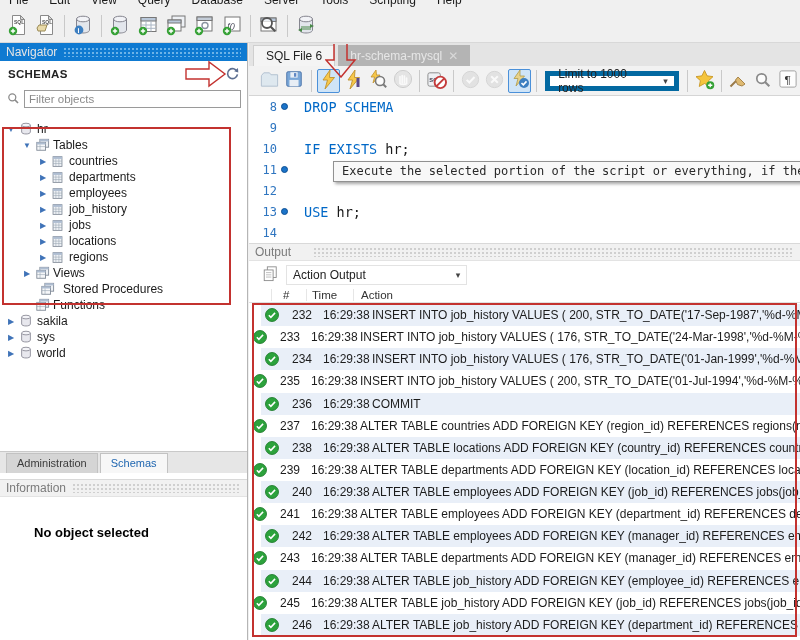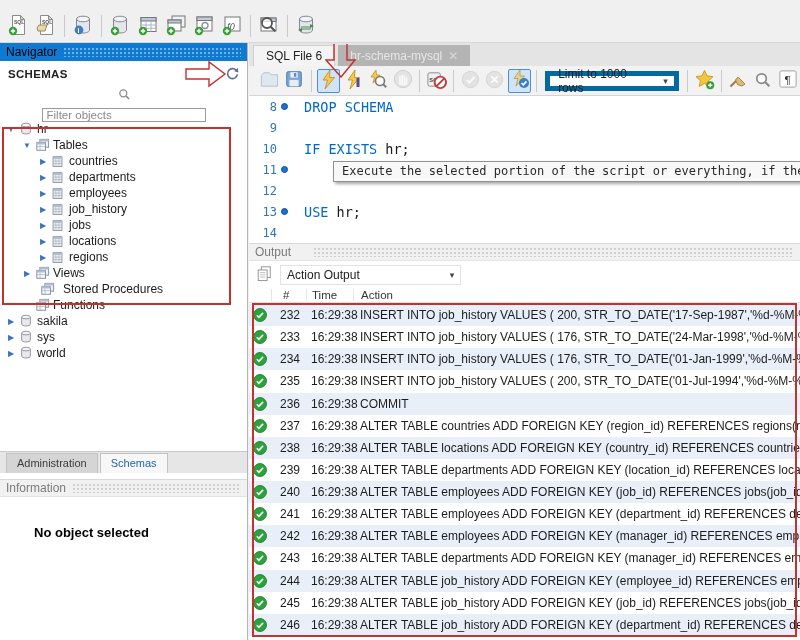--- a/index.html
+++ b/index.html
@@ -12,26 +12,26 @@
   #menubar .row { display:flex; gap:21px; padding-left:9px; margin-top:-9px; }
   .menu-item { font-size:12px; color:#1a1a1a; line-height:18px; white-space:nowrap; }
 
   
   #main-toolbar { position:absolute; left:0; top:10px; width:800px; height:33px; background:#f0f0f0; border-bottom:1px solid #d8d8d8; display:flex; align-items:center; padding-left:4px; }
   .tb-btn { width:28px; height:28px; display:flex; align-items:center; justify-content:center; border:0; background:transparent; cursor:pointer; }
   .tb-sep { width:1px; height:22px; background:#c9c9c9; margin:0 4px; }
 
   
   #left-panel { position:absolute; left:0; top:43px; width:248px; height:597px; background:#fff; border-right:1px solid #b5b5b5; }
-  .panel-title { height:18px; background:#0f7ad1; color:#000000; display:flex; align-items:center; padding:0 6px; }
+  .panel-title { height:18px; background:#0f7ad1; color:#e5e5e5; display:flex; align-items:center; padding:0 6px; }
   .panel-title .dots { flex:1; height:10px; margin-left:6px; background-image:radial-gradient(#6db3e8 0.8px, transparent 0.9px); background-size:4px 4px; }
   #schemas-row { height:26px; display:flex; align-items:center; padding:0 8px; position:relative; }
   #schemas-label { font-weight:bold; font-size:11.5px; letter-spacing:.3px; }
   #schemas-refresh { position:absolute; right:6px; top:5px; width:16px; height:16px; cursor:pointer; }
-  #filter-row { height:24px; display:flex; align-items:center; padding:0 6px; gap:4px;flex-direction:column; }
+  #filter-row { height:24px; display:flex; align-items:center; padding:0 6px; gap:4px; }
   #filter-input { flex:1; height:18px; border:1px solid #9a9a9a; font-size:11.5px; padding:0 4px; color:#222; font-family:"Liberation Sans", sans-serif; }
   #filter-input::placeholder { color:#8a8a8a; }
   #nav-tree { position:absolute; left:0; top:72px; width:247px; height:336px; overflow:hidden; padding-top:6px; }
   .tree-row { height:16px; display:flex; align-items:center; gap:3px; cursor:pointer; white-space:nowrap; }
   .tree-arrow { width:10px; font-size:8px; color:#3f73b8; text-align:center; flex:none; }
   .tree-ico { width:15px; height:14px; flex:none; display:flex; align-items:center; }
   .tree-label { font-size:12px; color:#1a1a1a; }
 
   .side-tabbar { position:absolute; left:0; width:247px; height:22px; background:#e6e6e6; border-top:1px solid #c9c9c9; display:flex; align-items:flex-end; padding-left:6px; gap:2px; }
   .side-tab { padding:3px 10px 4px 10px; font-size:11px; color:#3c3c3c; background:#d5d5d5; border:1px solid #c2c2c2; border-bottom:none; cursor:pointer; }
@@ -63,46 +63,59 @@
   .ed-ln { width:28px; text-align:right; color:#2e75c0; font-size:12px; flex:none; }
   .ed-dot { width:14px; flex:none; display:flex; justify-content:center; }
   .ed-dot i { width:7px; height:7px; border-radius:50%; background:#1b74c9; border:1px solid #0d4f94; display:none; }
   .ed-line.marked .ed-dot i { display:block; }
   .ed-code { font-size:13.5px; white-space:pre; color:#1a1a1a; margin-left:13px; }
   .kw { color:#0068c7; }
 
   #exec-tooltip { position:absolute; left:84px; top:65px; background:#f8f8f8; border:1px solid #919191; box-shadow:2px 2px 3px rgba(0,0,0,.35); padding:2px 8px 3px 8px; font-size:12px; color:#2a2a2a; white-space:nowrap; z-index:40; }
 
   #output-head { position:absolute; left:0; top:200px; width:551px;gap:16px; }
-  #output-selector-row { position:absolute; left:0; top:219px; width:551px; height:26px; background:#fff; display:flex; align-items:center; padding-left:7px; gap:8px; }
+  #output-selector-row { position:absolute; left:0; top:219px; width:551px; height:26px; background:#fff; display:flex; align-items:center; padding-left:13px; gap:8px; }
   #action-output-combo { display:flex; align-items:center; gap:90px; background:#fff; height:20px; padding:0 6px; cursor:pointer; border:1px solid #e3e3e3; }
   #action-output-combo .arr { font-size:9px; color:#444; }
   #output-colhead { position:absolute; left:0; top:245px; width:551px; height:15px; display:flex; align-items:center; color:#333; font-size:11.5px; border-bottom:1px solid #e0e0e0; }
   .col-icon { width:22px; flex:none; }
   .col-num { width:35px; flex:none; padding-left:11px; border-left:1px solid #e6e6e6; }
   .col-time { width:47px; flex:none; padding-left:5px; border-left:1px solid #e6e6e6; }
   .col-action { flex:1; padding-left:7px; border-left:1px solid #e6e6e6; }
   #output-rows { position:absolute; left:0; top:261px; width:551px; height:332px; }
   .out-row { height:22.13px; display:flex; align-items:center; font-size:12px; color:#1c1c1c; cursor:default; }
-  .out-row.alt { background:#e9eff8; }
+  .out-row.alt { background:#e9eff8;margin-left:12px; }
   .out-ico { width:22px; flex:none; display:flex; justify-content:center; align-items:center; }
   .out-num { width:35px; flex:none; text-align:right; padding-right:6px; }
   .out-time { width:47px; flex:none; padding-left:5px; }
   .out-action { flex:1; padding-left:7px; white-space:nowrap; overflow:hidden; }
 
   
   .annot { position:absolute; z-index:60; pointer-events:none; }
   #annot-tree-rect { left:2px; top:127px; width:229px; height:178px; border:2px solid #c3322f; }
   #annot-output-rect { left:252px; top:303px; width:545px; height:334px; border:2px solid #c3322f; }
 </style>
 </head>
 <body>
 
 <div id="app">
 
+  <div id="menubar">
+      <div class="row" id="menu-row">
+        <span class="menu-item">File</span>
+        <span class="menu-item">Edit</span>
+        <span class="menu-item">View</span>
+        <span class="menu-item">Query</span>
+        <span class="menu-item">Database</span>
+        <span class="menu-item">Server</span>
+        <span class="menu-item">Tools</span>
+        <span class="menu-item">Scripting</span>
+        <span class="menu-item">Help</span>
+      </div>
+    </div>
 
   <div id="main-toolbar">
       <button class="tb-btn" title="Create a new SQL tab">
         <span><svg width="22" height="22" viewBox="0 0 22 22">
             <path d="M5.5 1.5h8l4 4v15h-12z" fill="#fdfdfd" stroke="#8a8a8a"></path>
             <path d="M13.5 1.5l4 4h-4z" fill="#d8d8d8" stroke="#8a8a8a"></path>
             <text x="7" y="9.5" font-size="5" font-weight="bold" fill="#555">SQL</text>
             <circle cx="6" cy="17" r="4.2" fill="#35a135"></circle>
             <path d="M6 14.8v4.4M3.8 17h4.4" stroke="#fff" stroke-width="1.4" fill="none"></path>
           </svg></span>

